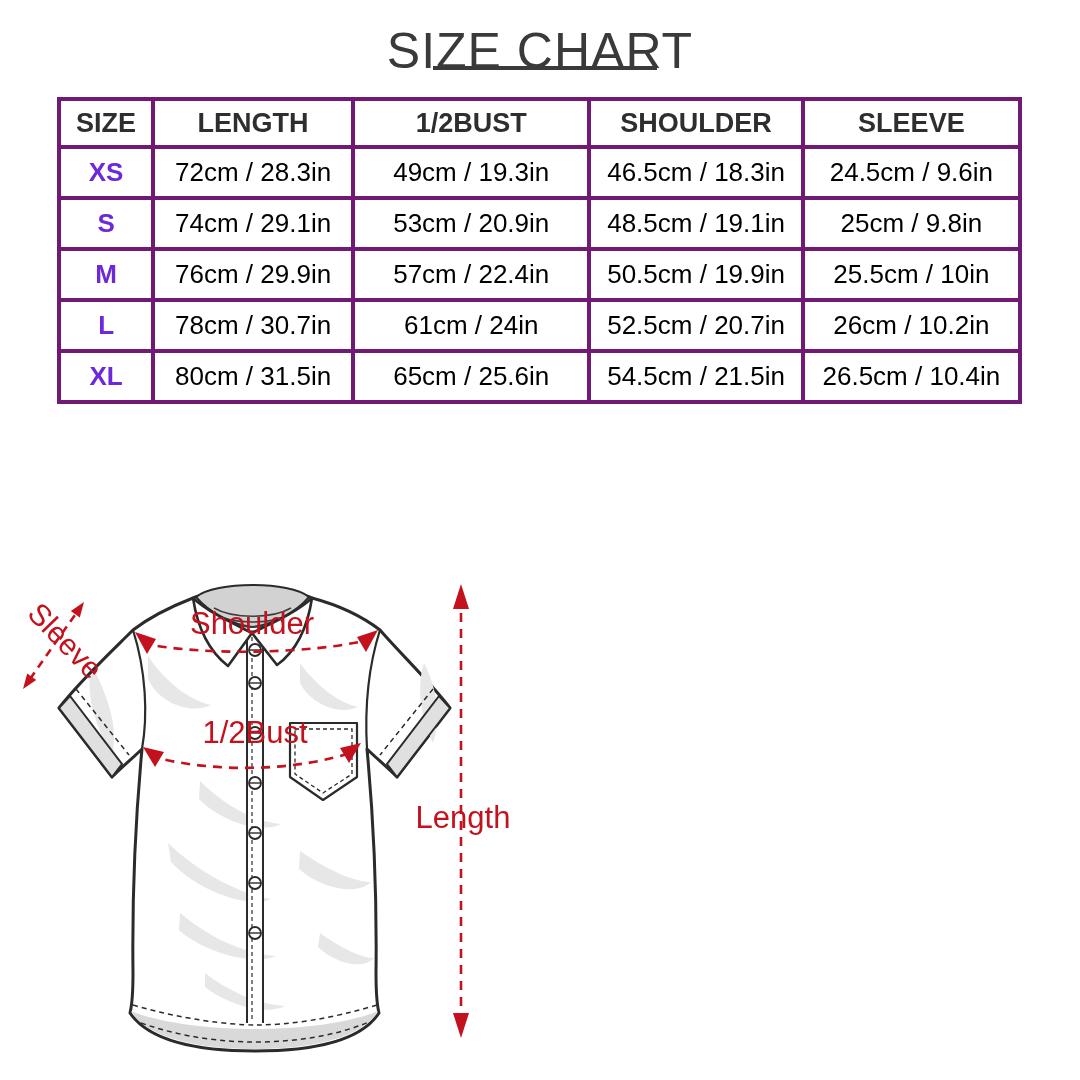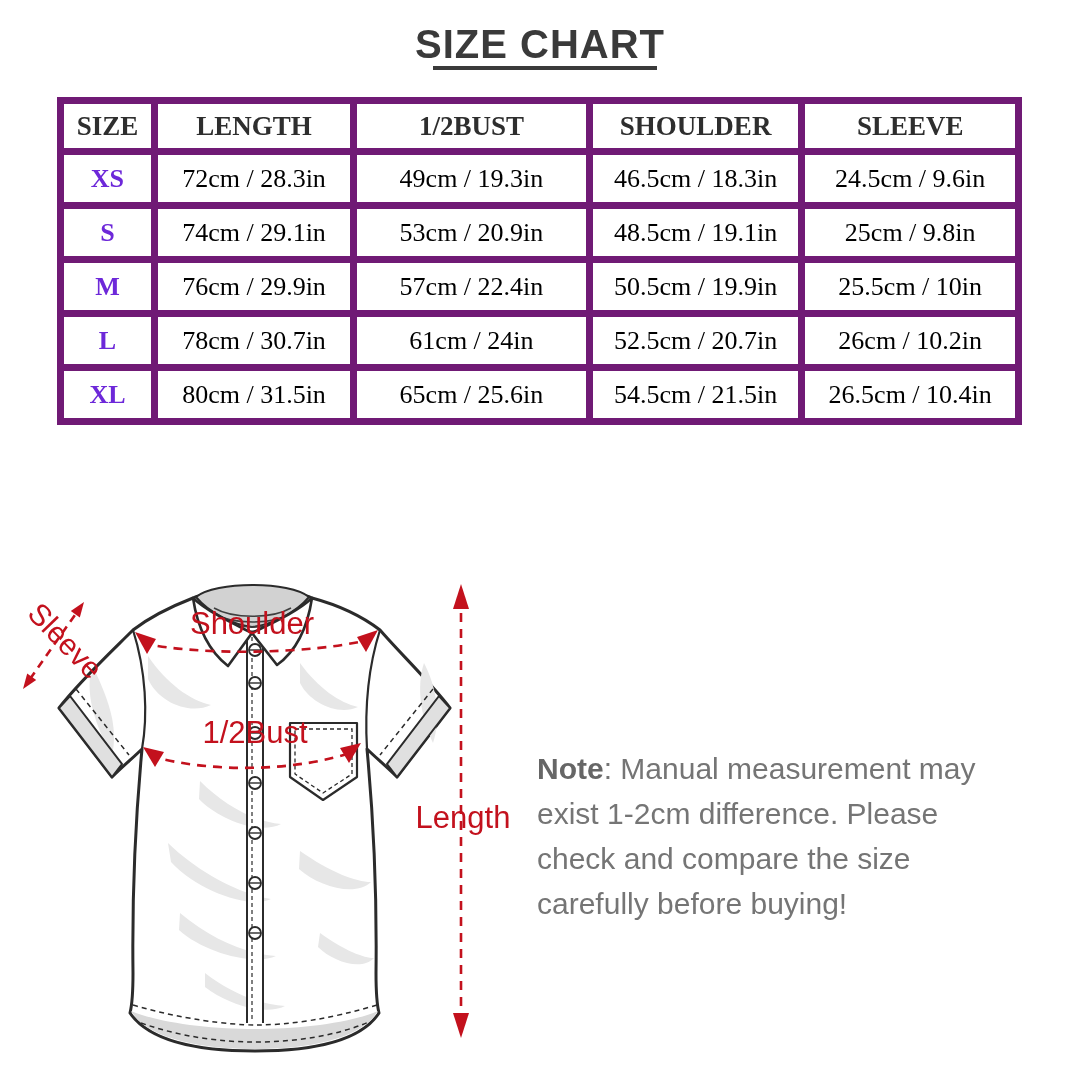--- a/index.html
+++ b/index.html
@@ -1,28 +1,28 @@
 <!DOCTYPE html>
 <html><head>
 <meta charset="utf-8">
 <style>
   html,body{margin:0;padding:0;background:#ffffff;}
   #canvas{position:relative;width:1080px;height:1080px;background:#ffffff;
           font-family:"Liberation Sans",sans-serif;overflow:hidden;}
 
   
   .title{position:absolute;top:22px;left:0;width:100%;text-align:center;
-         font-size:40px;font-weight:bold;color:#3a3a3a;letter-spacing:1px;}
+         font-size:50px;font-weight:normal;color:#3a3a3a;letter-spacing:1px;}
   .title-underline{position:absolute;top:66px;left:433px;width:224px;height:4px;background:#3a3a3a;}
 
   
   table.size-table{position:absolute;left:57px;top:97px;width:965px;
                    border-collapse:collapse;table-layout:fixed;}
-  .size-table th,.size-table td{border:7px solid #701a75;text-align:center;vertical-align:middle;
-                                padding:0;white-space:nowrap;overflow:hidden;font-family:Liberation Serif, serif;}
+  .size-table th,.size-table td{border:4px solid #701a75;text-align:center;vertical-align:middle;
+                                padding:0;white-space:nowrap;overflow:hidden;}
   .size-table th{height:44px;font-size:27px;font-weight:bold;color:#2e2e2e;}
   .size-table td{height:47px;font-size:26px;color:#000000;}
   .size-table td.size-col{font-weight:bold;color:#6d28d9;}
 
   
   .note{position:absolute;left:537px;top:716px;width:462px;
         font-size:30px;line-height:45px;color:#757575;}
   .note b{color:#666666;}
 
   
@@ -189,15 +189,14 @@
       <polygon points="23,136 36.2,126.9 27.2,120.5" fill="#c3111d"></polygon>
       <text class="red-label" font-size="30" transform="translate(26,62) rotate(46)">Sleeve</text>
 
       <path d="M461,44 L461,472" fill="none" stroke="#c3111d" stroke-width="2.6" stroke-dasharray="9,7"></path>
       <polygon points="461,31 453,56 469,56" fill="#c3111d"></polygon>
       <polygon points="461,485 453,460 469,460" fill="#c3111d"></polygon>
       <text class="red-label" x="463" y="275" text-anchor="middle" font-size="31">Length</text>
     </g>
   </svg>
 
-  <p class="note"><b>Note</b><span>: Manual measurement may exist 1-2cm difference. Please check and compare the size carefully before buying!</span></p>
 
 </div>
 
 </body></html>

